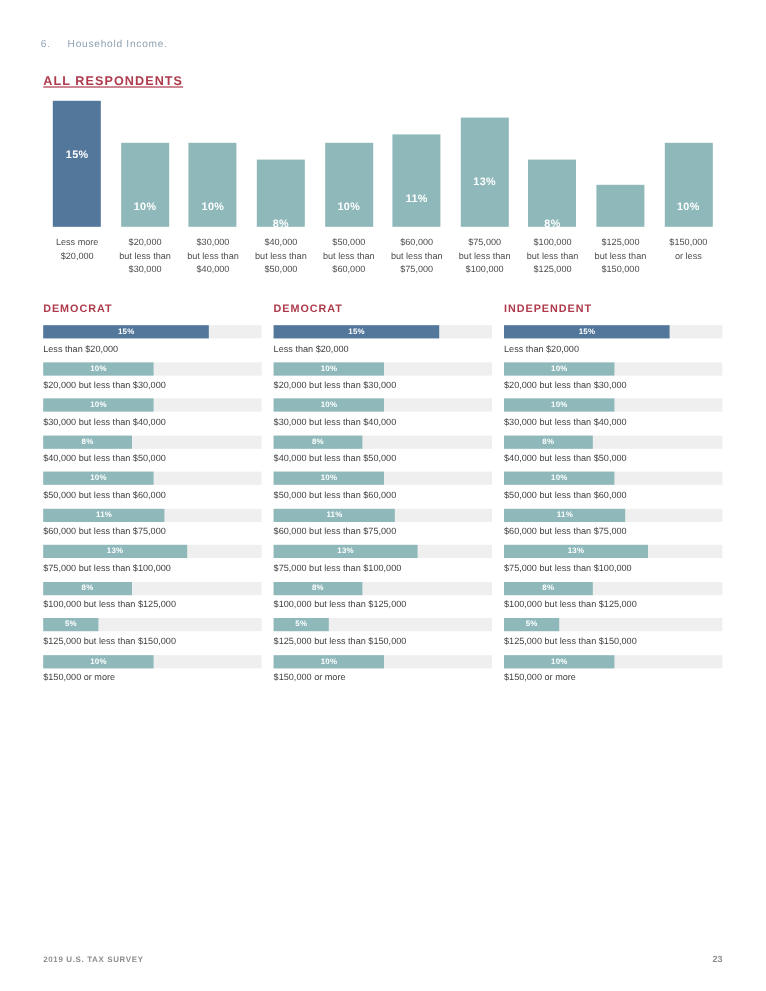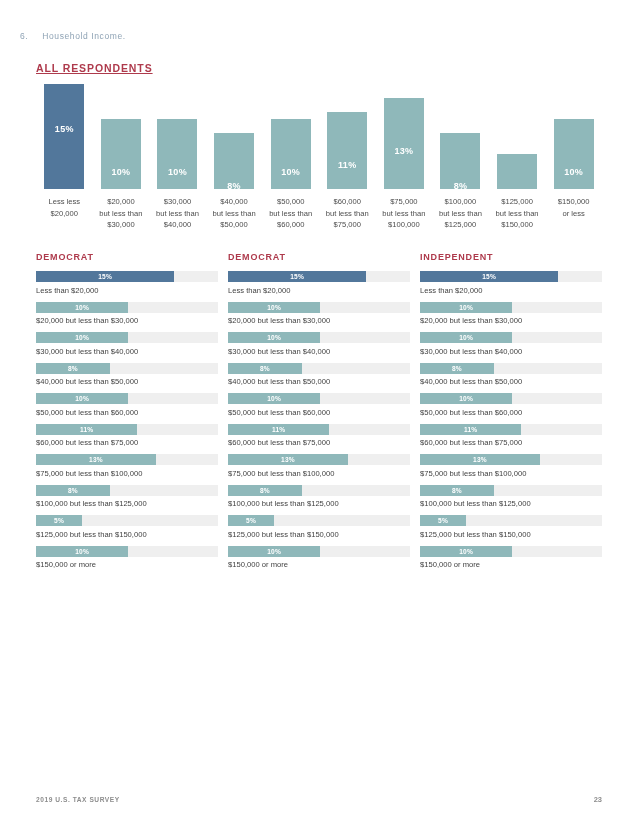--- a/index.html
+++ b/index.html
@@ -12,21 +12,21 @@
     height: 826px;
     position: relative;
     font-family: "Liberation Sans", sans-serif;
     color: #3b3b3b;
     overflow: hidden;
   }
 
   
   .q-heading {
     position: absolute;
-    left: 20px;
+    left: 34px;
     top: 31px;
     font-size: 8.5px;
     letter-spacing: .6px;
     color: #8fa3b5;
   }
   .q-heading .q-num { margin-right: 14px; }
 
   
   .section-title {
     position: absolute;
@@ -228,21 +228,21 @@
       <div class="chart-col">
         <div class="chart-bar" style="height: 70px;">
           <span class="bar-value">10%</span>
         </div>
       </div>
     </div>
 </div>
 
 <div class="axis" id="chart-axis">
     <div class="axis-cell">
-      <div>Less less</div>
+      <div>Less more</div>
       <div>$20,000</div>
     </div>
     <div class="axis-cell">
       <div>$20,000</div>
       <div>but less than</div>
       <div>$30,000</div>
     </div>
     <div class="axis-cell">
       <div>$30,000</div>
       <div>but less than</div>

